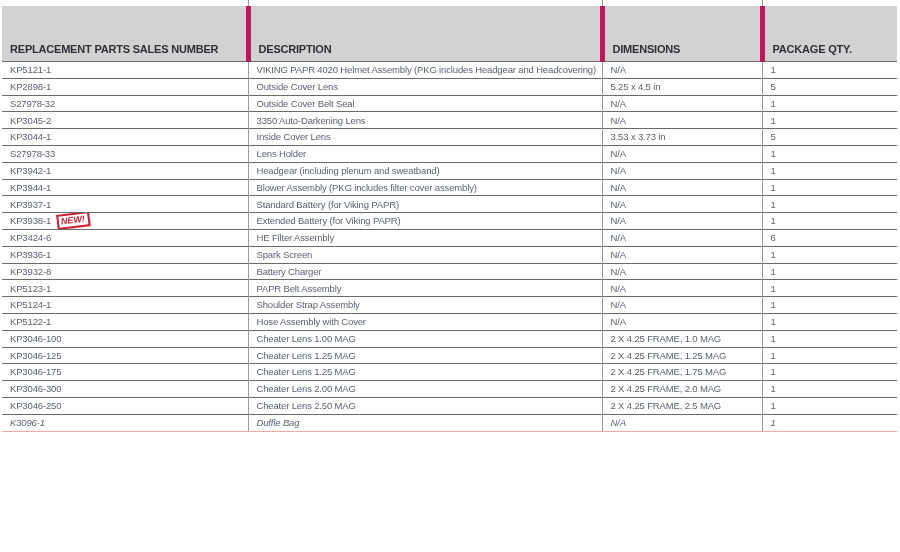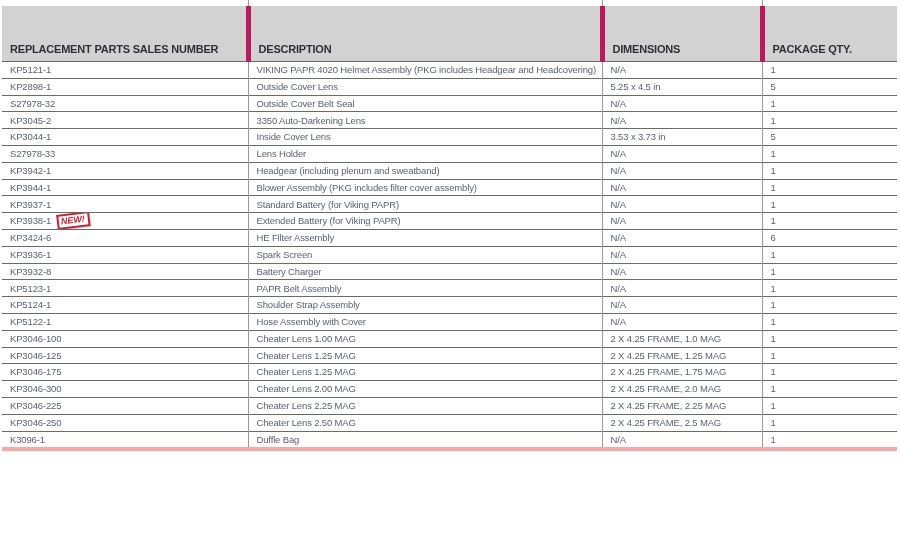--- a/index.html
+++ b/index.html
@@ -58,21 +58,21 @@
     letter-spacing: -0.15px;
     line-height: 1;
     color: #5b6370;
     border-top: 1px solid #6a6a6a;
     white-space: nowrap;
     overflow: hidden;
     vertical-align: middle;
     background: #ffffff;
   }
   tbody td + td { border-left: 1px solid #9a9a9a; }
-  tbody tr:last-child td { border-bottom: 4px solid #fca5a5; }
+  tbody tr:last-child td { border-bottom: 1px solid #fca5a5; font-style: italic; }
 
   .new-badge {
     display: inline-block;
     margin-left: 6px;
     padding: 1px 3px 1px 2px;
     border: 2px solid #c8202f;
     color: #c8202f;
     background: #ffffff;
     font-size: 9px;
     font-weight: bold;
@@ -248,26 +248,20 @@
     <td>1</td>
   </tr>
 
   <tr>
     <td><span>KP3046-300</span></td>
     <td>Cheater Lens 2.00 MAG</td>
     <td>2 X 4.25 FRAME, 2.0 MAG</td>
     <td>1</td>
   </tr>
 
-  <tr>
-    <td><span>KP3046-225</span></td>
-    <td>Cheater Lens 2.25 MAG</td>
-    <td>2 X 4.25 FRAME, 2.25 MAG</td>
-    <td>1</td>
-  </tr>
 
   <tr>
     <td><span>KP3046-250</span></td>
     <td>Cheater Lens 2.50 MAG</td>
     <td>2 X 4.25 FRAME, 2.5 MAG</td>
     <td>1</td>
   </tr>
 
   <tr>
     <td><span>K3096-1</span></td>

